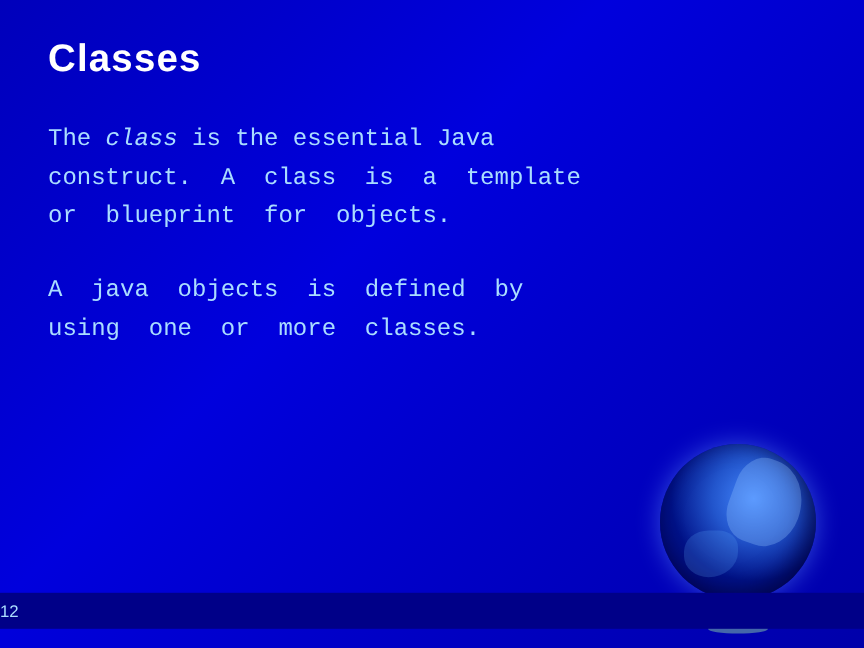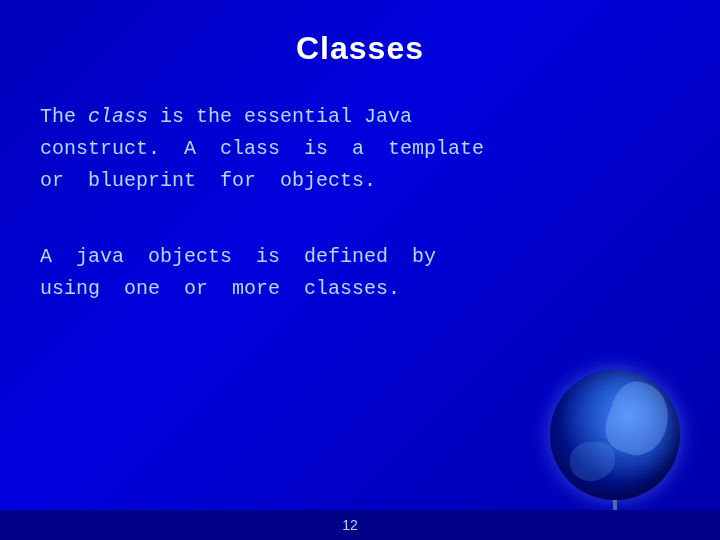--- a/index.html
+++ b/index.html
@@ -20,39 +20,38 @@
       width: 720px;
       height: 540px;
       background: linear-gradient(135deg, #0000bb 0%, #0000dd 40%, #0000aa 100%);
       position: relative;
       display: flex;
       flex-direction: column;
       padding: 20px 40px 40px 40px;
     }
 
     .title-area {
-      text-align: center;
+      text-align: left;
       padding: 10px 0 24px 0;
     }
 
     .title {
       color: #ffffff;
       font-size: 32px;
       font-weight: bold;
       font-family: Arial, sans-serif;
       letter-spacing: 1px;
     }
 
     .content-area {
       flex: 1;
       display: flex;
       flex-direction: column;
       justify-content: flex-start;
       padding-top: 10px;
-      gap: 14px;
     }
 
     .paragraph {
       color: #aaddff;
       font-size: 20px;
       line-height: 1.6;
       font-family: 'Courier New', Courier, monospace;
       margin-bottom: 30px;
       white-space: pre;
     }
@@ -112,28 +111,28 @@
     .globe-base {
       width: 50px;
       height: 8px;
       background: #4466aa;
       border-radius: 50%;
       margin: 0 auto;
     }
 
     .footer-bar {
       position: absolute;
-      bottom: 0;
+      bottom: 16px;
       left: 0;
       right: 0;
       height: 30px;
       background: #000088;
       display: flex;
       align-items: center;
-      justify-content: center;
+      justify-content: flex-start;
       padding-right: 20px;
     }
 
     .page-number {
       color: #aaddff;
       font-size: 14px;
       font-family: Arial, sans-serif;
     }
   </style>
 </head>

